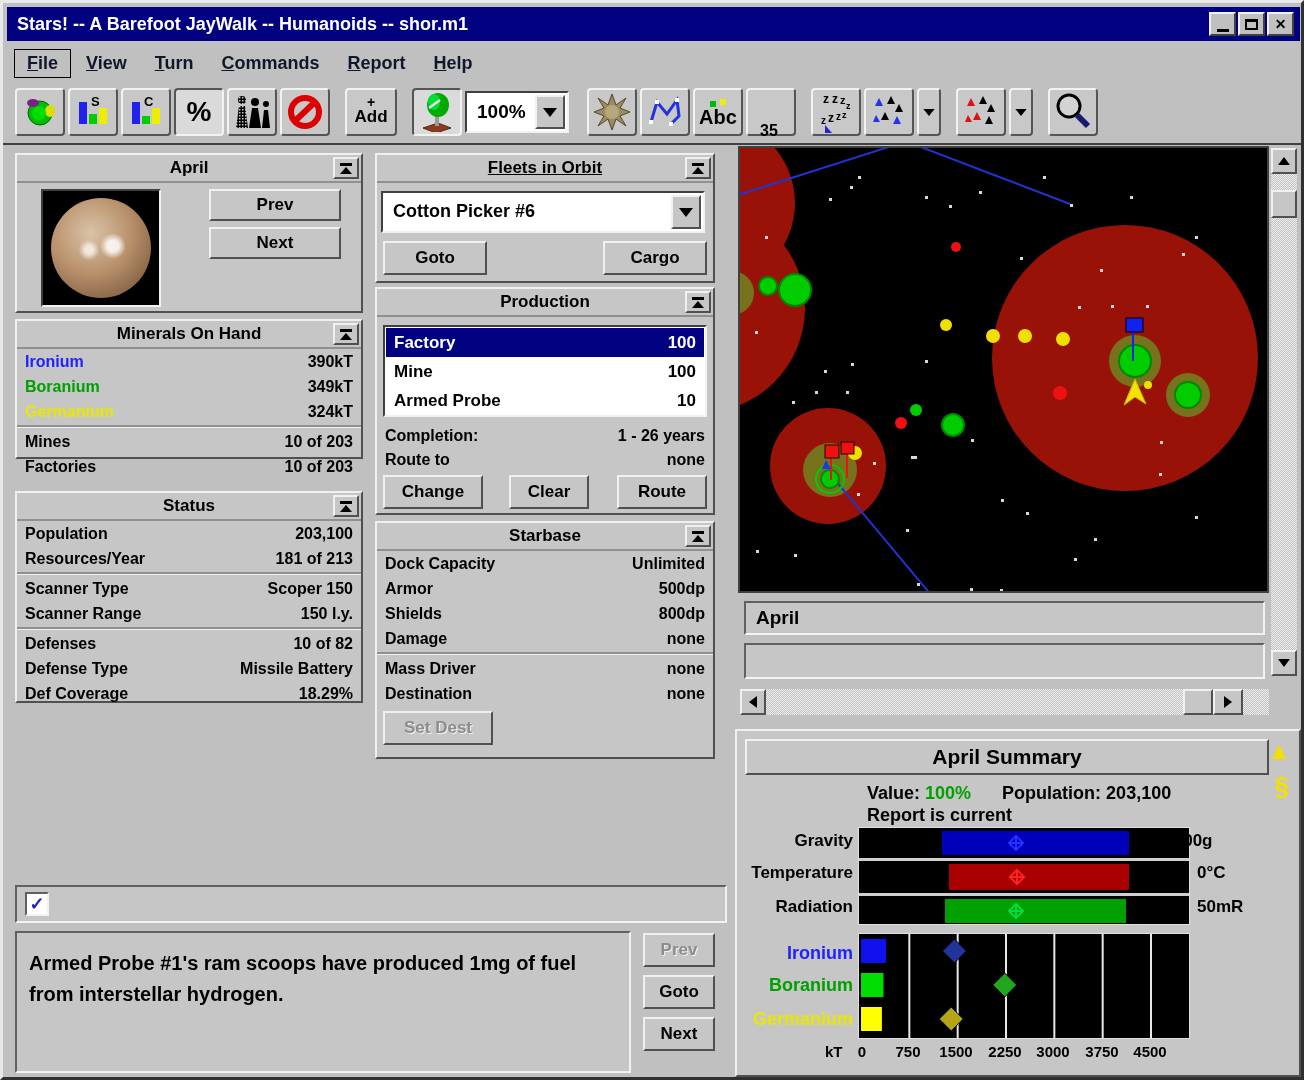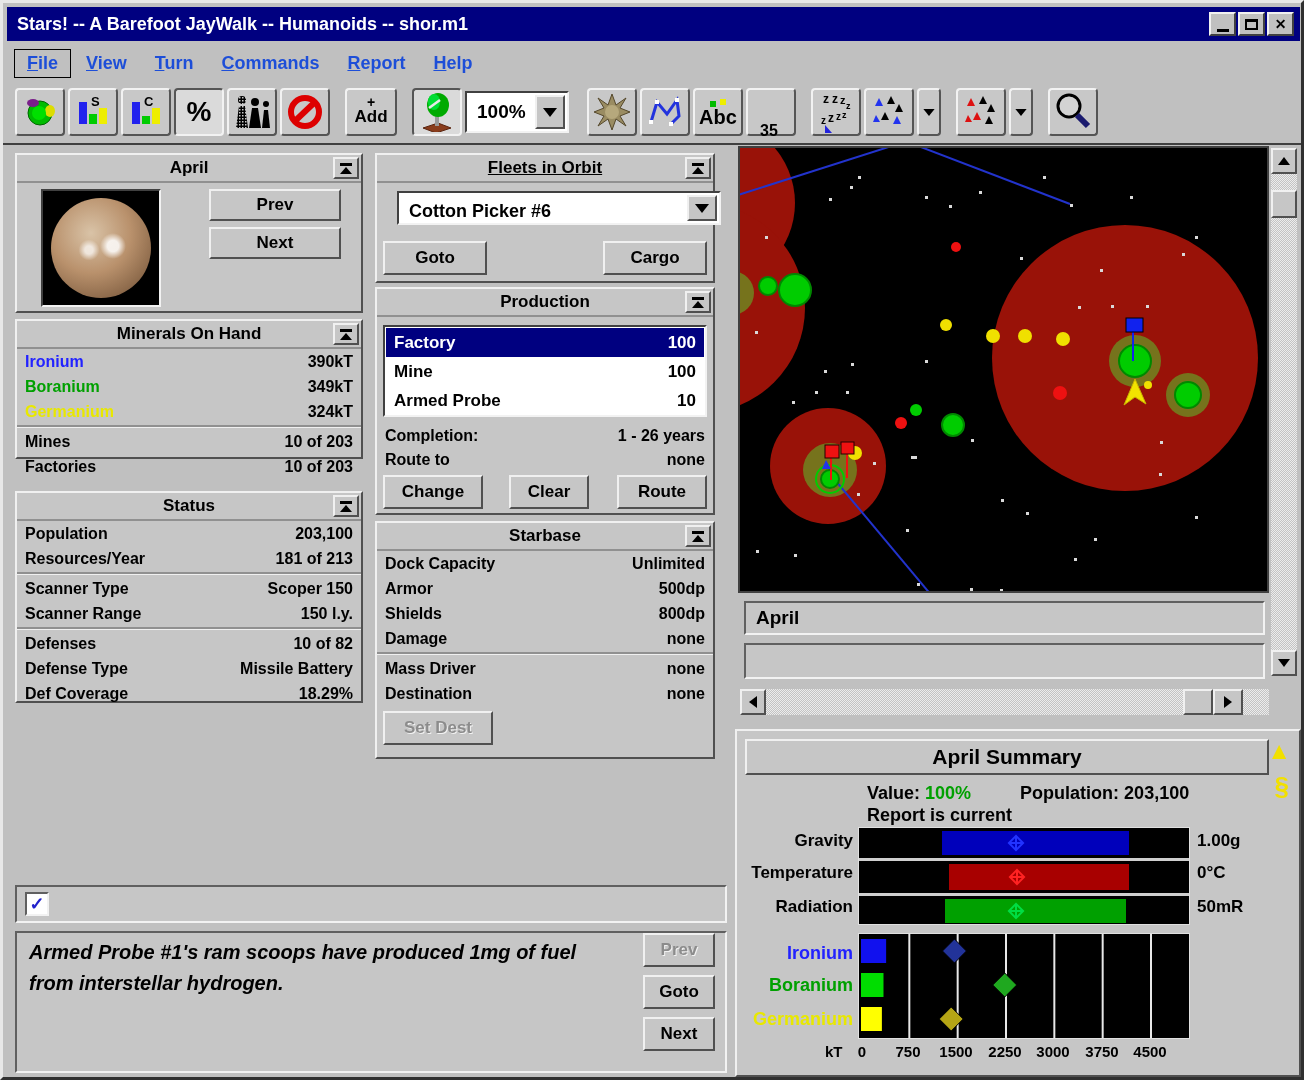--- a/index.html
+++ b/index.html
@@ -8,21 +8,21 @@
        border-top:3px solid #e8e8e8;border-left:3px solid #e8e8e8;
        border-right:3px solid #303030;border-bottom:3px solid #303030;overflow:hidden;}
   .abs{position:absolute;}
   
   .titlebar{left:4px;top:4px;width:1293px;height:34px;background:#000080;color:#fff;
             display:flex;align-items:center;padding-left:10px;font-size:18px;font-weight:bold;}
   .winbtn{width:27px;height:24px;background:#c0c0c0;border-top:2px solid #f0f0f0;border-left:2px solid #f0f0f0;
           border-right:2px solid #404040;border-bottom:2px solid #404040;display:flex;align-items:center;
           justify-content:center;font-weight:bold;font-size:14px;color:#000;margin-left:2px;}
   .menubar{left:4px;top:42px;width:1293px;height:36px;display:flex;align-items:center;gap:4px;padding-left:8px;}
-  .menu-item{font-size:18px;font-weight:bold;padding:3px 12px;color:#1d4ed8;}
+  .menu-item{font-size:18px;font-weight:bold;padding:3px 12px;color:#0f172a;}
   .menu-item::first-letter{text-decoration:underline;}
   .menu-item.focused{outline:1px solid #000;}
   .toolbar{left:4px;top:80px;width:1293px;height:58px;display:flex;align-items:center;padding-left:8px;}
   .tbtn{width:50px;height:48px;background:#c8c8c8;border-top:2px solid #f2f2f2;border-left:2px solid #f2f2f2;
         border-right:2px solid #555;border-bottom:2px solid #555;border-radius:4px;margin-right:3px;
         display:flex;align-items:center;justify-content:center;position:relative;flex:none;}
   .tbtn.pressed{border-top:2px solid #555;border-left:2px solid #555;border-right:2px solid #f2f2f2;
         border-bottom:2px solid #f2f2f2;background:#dadada;}
   .tbtn.narrow{width:24px;}
   .tsep{width:12px;flex:none;}
@@ -348,21 +348,21 @@
   </div>
 
   <div class="panel" style="left:372px;top:150px;width:340px;height:130px;text-decoration:underline;">
     <div class="phead">
       <span>Fleets in Orbit</span>
       <span class="rollup">
           <span class="bar"></span>
           <span class="tri"></span>
         </span>
     </div>
-    <div class="abs whitebox" style="left:20px;top:36px;width:324px;height:34px;text-align:right;">
+    <div class="abs whitebox" style="left:4px;top:36px;width:324px;height:42px;text-align:right;">
       <span style="position:absolute;left:10px;top:8px;font-size:18px;font-weight:bold;">Cotton Picker #6</span>
       <span class="combo-btn">
           <span class="dn-arrow"></span>
         </span>
     </div>
     <div class="btn95 abs" style="left:6px;top:86px;width:104px;height:34px;">
         <span>Goto</span>
       </div>
     <div class="btn95 abs" style="left:226px;top:86px;width:104px;height:34px;">
         <span>Cargo</span>
@@ -446,21 +446,21 @@
     <div class="btn95 abs disabled" style="left:6px;top:188px;width:110px;height:34px;">
         <span>Set Dest</span>
       </div>
   </div>
 
   <div class="abs sunken" style="left:12px;top:882px;width:712px;height:38px;">
     <span class="chk abs" style="left:8px;top:5px;width:24px;height:24px;">
         <span>✓</span>
       </span>
   </div>
-  <div class="abs sunken" style="left:12px;top:928px;width:712px;height:142px;padding:4px 12px;font-style:italic;">
+  <div class="abs sunken" style="left:12px;top:928px;width:616px;height:142px;padding:15px 12px;">
     <div style="font-size:20px;font-weight:bold;line-height:31px;max-width:590px;">Armed Probe #1's ram scoops have produced 1mg of fuel from interstellar hydrogen.</div>
   </div>
   <div class="btn95 abs disabled" style="left:640px;top:930px;width:72px;height:34px;">
       <span>Prev</span>
     </div>
   <div class="btn95 abs" style="left:640px;top:972px;width:72px;height:34px;">
       <span>Goto</span>
     </div>
   <div class="btn95 abs" style="left:640px;top:1014px;width:72px;height:34px;">
       <span>Next</span>
@@ -579,21 +579,21 @@
   <div class="panel" style="left:732px;top:726px;width:566px;height:348px;">
     <div class="btn95 abs" style="left:8px;top:8px;width:524px;height:36px;font-size:21px;">
       <span>April Summary</span>
     </div>
     <span class="abs" style="right:8px;top:8px;color:#f2e000;font-size:24px;font-weight:bold;line-height:24px;">▲</span>
     <span class="abs" style="right:10px;top:40px;color:#f2e000;font-size:26px;font-weight:bold;">§</span>
 
     <div class="abs" style="left:130px;top:52px;font-size:18px;font-weight:bold;">
       <span>Value:</span>
       <span style="color:#00a000;">100%</span>
-      <span style="margin-left:44px;">Population:</span>
+      <span style="margin-left:26px;">Population:</span>
       <span>203,100</span>
     </div>
     <div class="abs" style="left:130px;top:74px;font-size:18px;font-weight:bold;">Report is current</div>
 
     <div class="abs" style="left:121px;top:96px;width:332px;height:98px;background:#000;border:1px solid #e0e0e0;">
       <div class="abs" style="left:1px;top:3px;width:328px;height:24px;">
         <div class="hab-fill" style="left: 25%; width: 57%; background: rgb(0, 0, 187);"></div>
         <span class="hab-diamond" style="left: calc(47.5% - 6px); top: calc(50% - 6px); border: 2px solid rgb(34, 51, 255);"></span>
           <span class="hab-cross" style="left: calc(47.5% - 8px); top: calc(50% - 8px); background: linear-gradient(rgb(34, 51, 255) 0px, rgb(34, 51, 255) 0px) center center / 2px 12px no-repeat, linear-gradient(rgb(34, 51, 255) 0px, rgb(34, 51, 255) 0px) center center / 12px 2px no-repeat;"></span>
       </div>
@@ -606,21 +606,21 @@
       <div class="abs" style="left:0;top:65px;width:330px;height:3px;background:#cfcfcf;"></div>
       <div class="abs" style="left:1px;top:71px;width:328px;height:24px;">
         <div class="hab-fill" style="left: 26%; width: 55%; background: rgb(0, 160, 0);"></div>
         <span class="hab-diamond" style="left: calc(47.5% - 6px); top: calc(50% - 6px); border: 2px solid rgb(0, 221, 68);"></span>
           <span class="hab-cross" style="left: calc(47.5% - 8px); top: calc(50% - 8px); background: linear-gradient(rgb(0, 221, 68) 0px, rgb(0, 221, 68) 0px) center center / 2px 12px no-repeat, linear-gradient(rgb(0, 221, 68) 0px, rgb(0, 221, 68) 0px) center center / 12px 2px no-repeat;"></span>
       </div>
     </div>
     <div class="abs" style="left:0;top:100px;width:116px;text-align:right;font-size:17px;font-weight:bold;">Gravity</div>
     <div class="abs" style="left:0;top:132px;width:116px;text-align:right;font-size:17px;font-weight:bold;">Temperature</div>
     <div class="abs" style="left:0;top:166px;width:116px;text-align:right;font-size:17px;font-weight:bold;">Radiation</div>
-    <div class="abs" style="left:460px;top:100px;font-size:17px;font-weight:bold;">1.00g</div>
+    <div class="abs" style="left:432px;top:100px;font-size:17px;font-weight:bold;">1.00g</div>
     <div class="abs" style="left:460px;top:132px;font-size:17px;font-weight:bold;">0°C</div>
     <div class="abs" style="left:460px;top:166px;font-size:17px;font-weight:bold;">50mR</div>
 
     <div class="abs" style="left:121px;top:202px;width:332px;height:106px;background:#000;border:1px solid #e0e0e0;">
       <svg id="mineral-chart" width="330" height="104" viewBox="0 0 330 104" style="display:block;">
           <line x1="50.333333333333336" y1="0" x2="50.333333333333336" y2="104" stroke="#e8e8e8" stroke-width="2"></line>
           <line x1="98.66666666666667" y1="0" x2="98.66666666666667" y2="104" stroke="#e8e8e8" stroke-width="2"></line>
           <line x1="147" y1="0" x2="147" y2="104" stroke="#e8e8e8" stroke-width="2"></line>
           <line x1="195.33333333333334" y1="0" x2="195.33333333333334" y2="104" stroke="#e8e8e8" stroke-width="2"></line>
           <line x1="243.66666666666666" y1="0" x2="243.66666666666666" y2="104" stroke="#e8e8e8" stroke-width="2"></line>

